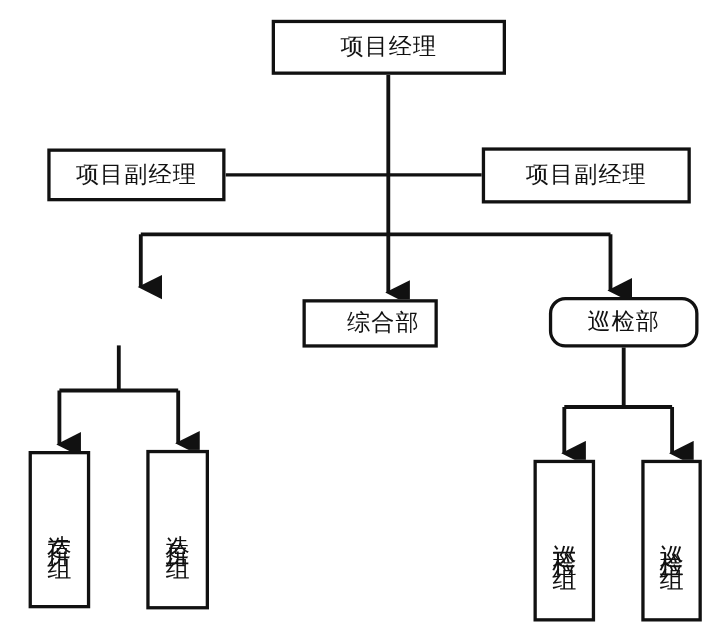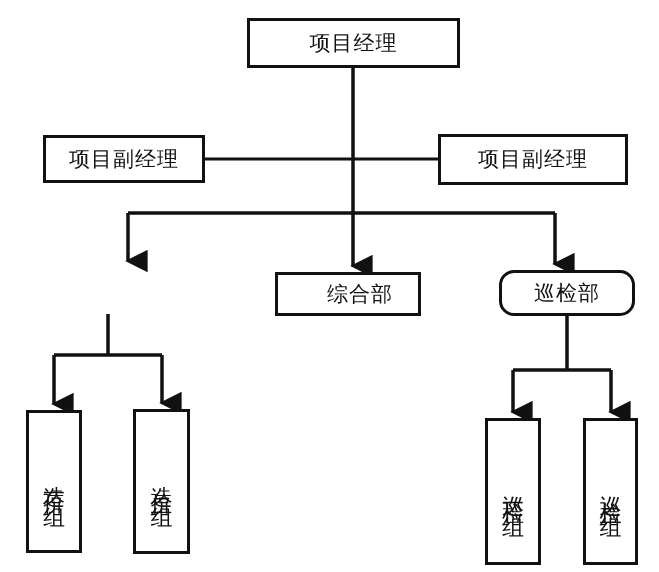--- a/index.html
+++ b/index.html
@@ -52,21 +52,21 @@
     text-orientation: upright;
     font-size: 22px;
     letter-spacing: 7px;
     line-height: 1;
   }
   
   #node-pm        { left: 247px; top: 18px;  width: 213px; height: 50px; }
   #node-deputy    { left: 43px;  top: 135px; width: 162px; height: 48px; }
   #node-chief     { left: 438px; top: 134px; width: 190px; height: 51px; }
   #node-cost      { left: 41px;  top: 267px; width: 134px; height: 47px; }
-  #node-general   { left: 275px; top: 272px; width: 146px; height: 44px; padding-left: 24px; }
+  #node-general   { left: 275px; top: 272px; width: 123px; height: 44px; padding-left: 24px; }
   #node-inspect   { left: 499px; top: 270px; width: 136px; height: 46px; border-radius: 15px; }
   #node-cost-g1   { left: 26px;  top: 410px; width: 56px;  height: 143px; }
   #node-cost-g2   { left: 133px; top: 409px; width: 57px;  height: 145px; }
   #node-insp-g1   { left: 485px; top: 418px; width: 56px;  height: 147px; }
   #node-insp-g2   { left: 583px; top: 418px; width: 55px;  height: 147px; }
 </style>
 </head>
 <body>
 
 <div id="chart-root">

